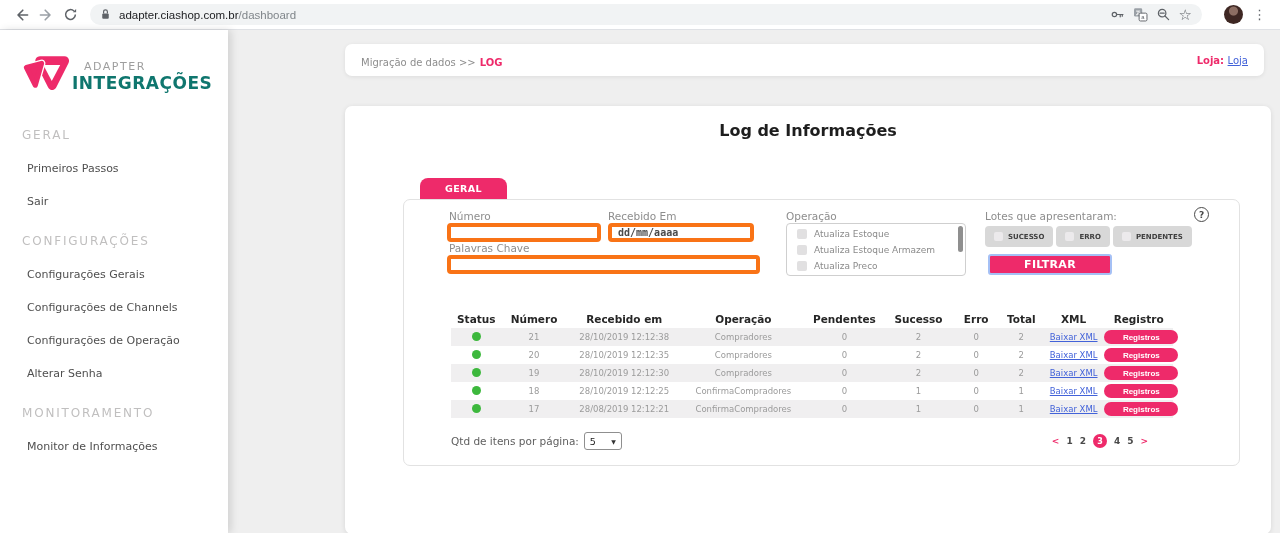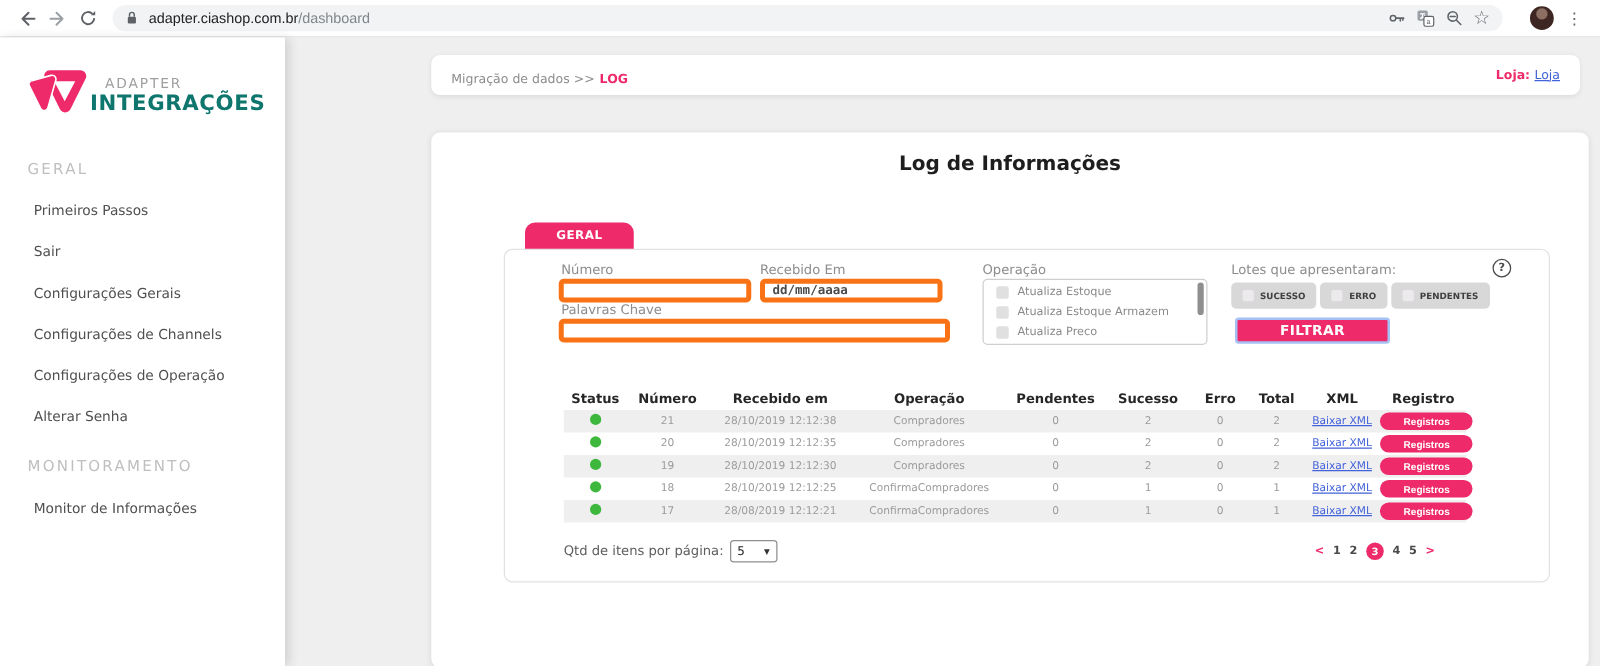--- a/index.html
+++ b/index.html
@@ -181,20 +181,21 @@
       <span class="logo-text">
         <span class="logo-l1">ADAPTER</span>
         <span class="logo-l2">INTEGRAÇÕES</span>
       </span>
     </div>
     <div class="nav">
       <div class="sec-title">GERAL</div>
       <div class="nav-item">Primeiros Passos</div>
       <div class="nav-item">Sair</div>
 
+      <div class="sec-title">CONFIGURAÇÕES</div>
       <div class="nav-item">Configurações Gerais</div>
       <div class="nav-item">Configurações de Channels</div>
       <div class="nav-item">Configurações de Operação</div>
       <div class="nav-item">Alterar Senha</div>
 
       <div class="sec-title">MONITORAMENTO</div>
       <div class="nav-item">Monitor de Informações</div>
     </div>
   </div>
 

